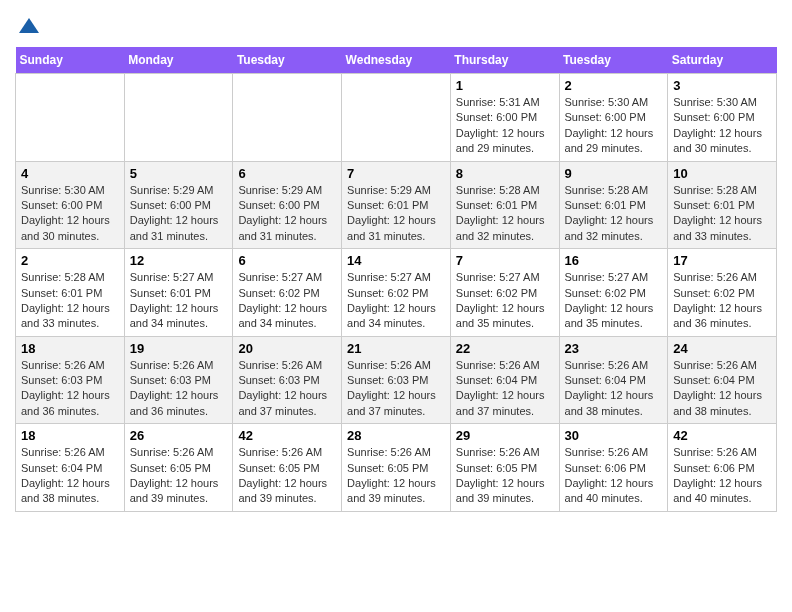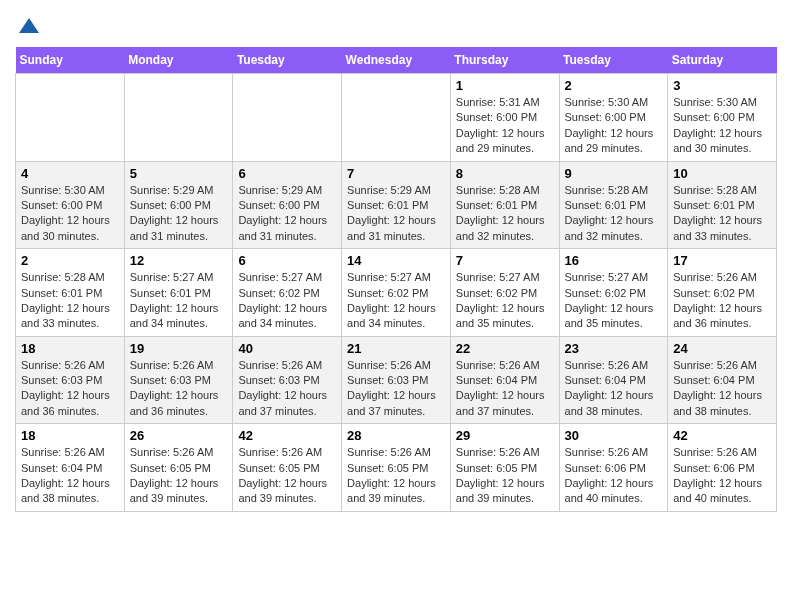--- a/index.html
+++ b/index.html
@@ -259,21 +259,21 @@
 and 36 minutes.</div>
         </td>
         <td>
           <span class="day-number">19</span>
           <div class="day-info" style="white-space: pre-line;">Sunrise: 5:26 AM
 Sunset: 6:03 PM
 Daylight: 12 hours
 and 36 minutes.</div>
         </td>
         <td>
-          <span class="day-number">40</span>
+          <span class="day-number">20</span>
           <div class="day-info" style="white-space: pre-line;">Sunrise: 5:26 AM
 Sunset: 6:03 PM
 Daylight: 12 hours
 and 37 minutes.</div>
         </td>
         <td>
           <span class="day-number">21</span>
           <div class="day-info" style="white-space: pre-line;">Sunrise: 5:26 AM
 Sunset: 6:03 PM
 Daylight: 12 hours

